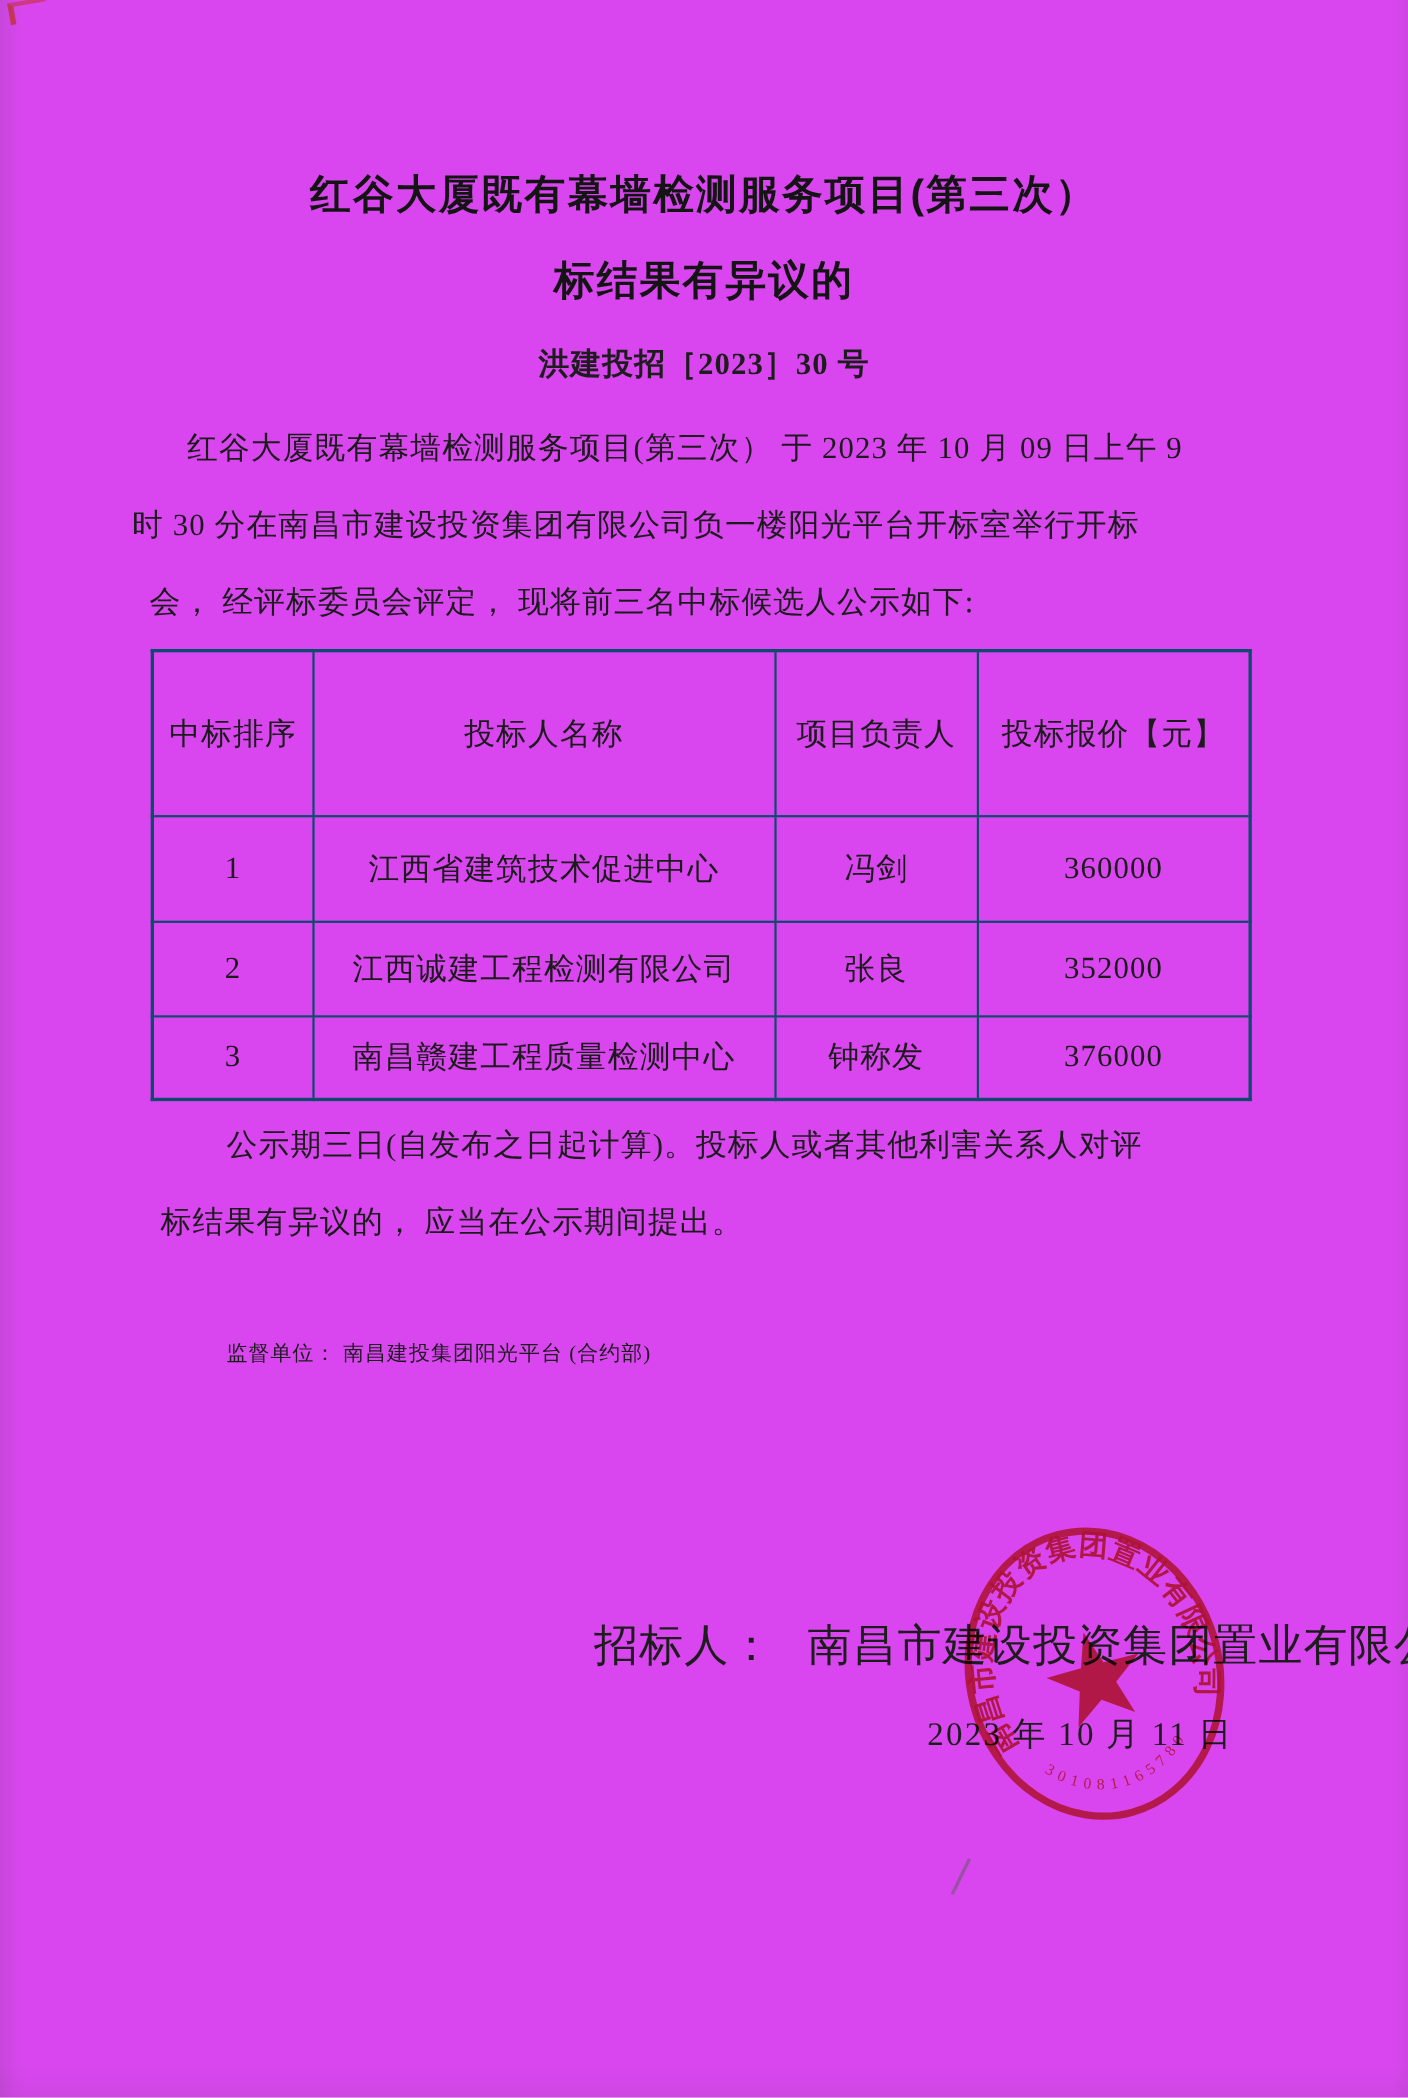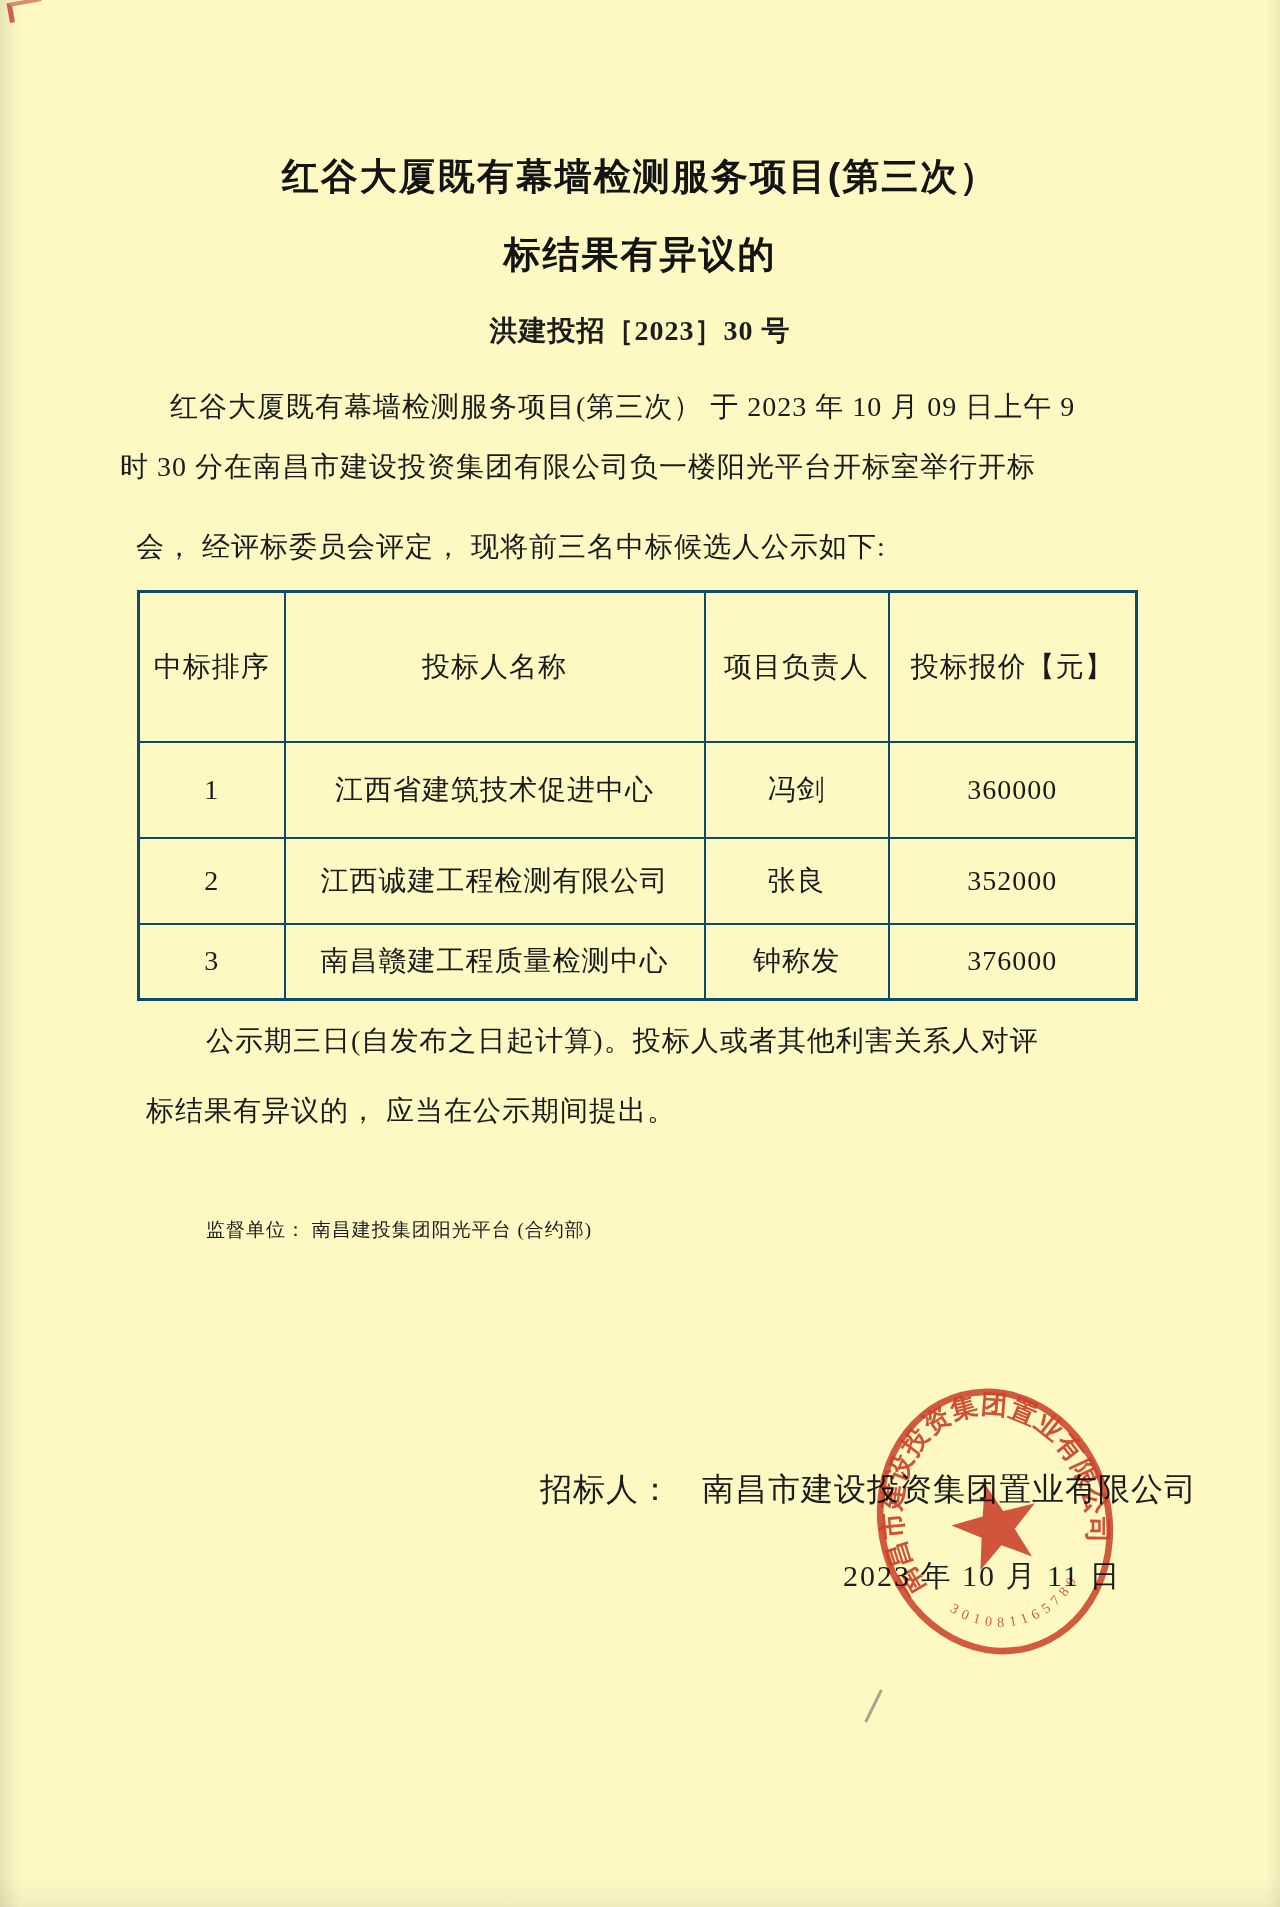--- a/index.html
+++ b/index.html
@@ -1,20 +1,20 @@
 <!DOCTYPE html>
 <html><head>
 <meta charset="utf-8">
 <style>
   html,body { margin:0; padding:0; background:#e9e9e7; }
   .page {
     position:relative;
     width:1280px; height:1907px;
     margin:0 auto;
-    background:#fef9c3;
+    background:#d946ef;
     overflow:hidden;
     color:#1d1d1d;
     font-family:"Liberation Serif","DejaVu Serif",serif;
   }
   
   .edge-left  { position:absolute; left:0; top:0; bottom:0; width:20px;
                 background:linear-gradient(90deg, rgba(70,70,70,.12), rgba(70,70,70,0)); pointer-events:none; }
   .edge-right { position:absolute; right:0; top:0; bottom:0; width:14px;
                 background:linear-gradient(270deg, rgba(70,70,70,.08), rgba(70,70,70,0)); pointer-events:none; }
   .edge-bottom{ position:absolute; left:0; right:0; bottom:0; height:30px;
@@ -45,21 +45,21 @@
   table.bid-table { border-width:3px; }
   table.bid-table th, table.bid-table td {
     font-size:28px; font-weight:normal; text-align:center; vertical-align:middle;
     color:#1b1b1b; letter-spacing:1px; padding:0;
   }
   tr.hdr   { height:150px; }
   tr.row-1 { height:96px; }
   tr.row-2 { height:86px; }
   tr.row-3 { height:76px; }
 
-  .sig-label, .sig-name { font-size:32px; letter-spacing:1px; }
+  .sig-label, .sig-name { font-size:40px; letter-spacing:1px; }
   .sig-name { margin-left:30px; }
   .sig-date { font-size:30px; letter-spacing:2px; }
 
   .stamp {
     position:absolute; left:853px; top:1365px;
     width:284px; height:313px;
     transform:rotate(-15deg);
     mix-blend-mode:multiply;
     opacity:.95;
   }
@@ -82,21 +82,21 @@
 
 <div class="page">
 
   <div class="red-corner-mark"></div>
 
   <div class="center-line title" style="top:152px;">红谷大厦既有幕墙检测服务项目(第三次）</div>
   <div class="center-line title" style="top:230px;">标结果有异议的</div>
   <div class="center-line doc-no" style="top:312px;">洪建投招［2023］30 号</div>
 
   <div class="abs body-line" style="left:170px; top:388px;">红谷大厦既有幕墙检测服务项目(第三次） 于 2023 年 10 月 09 日上午 9</div>
-  <div class="abs body-line" style="left:120px; top:448px;">时 30 分在南昌市建设投资集团有限公司负一楼阳光平台开标室举行开标</div>
+  <div class="abs body-line" style="left:120px; top:458px;">时 30 分在南昌市建设投资集团有限公司负一楼阳光平台开标室举行开标</div>
   <div class="abs body-line" style="left:136px; top:528px;">会， 经评标委员会评定， 现将前三名中标候选人公示如下:</div>
 
   <table class="bid-table">
     <colgroup>
       <col style="width:146px">
         <col style="width:420px">
         <col style="width:184px">
         <col style="width:248px">
     </colgroup>
     <thead>

